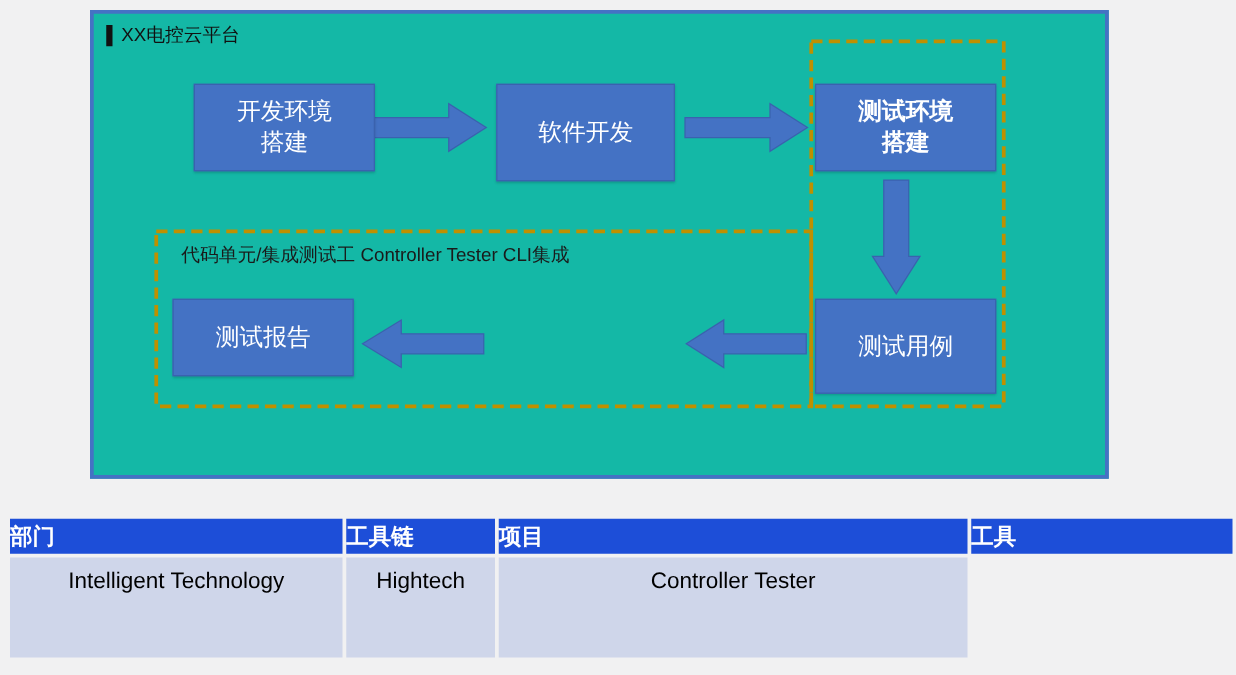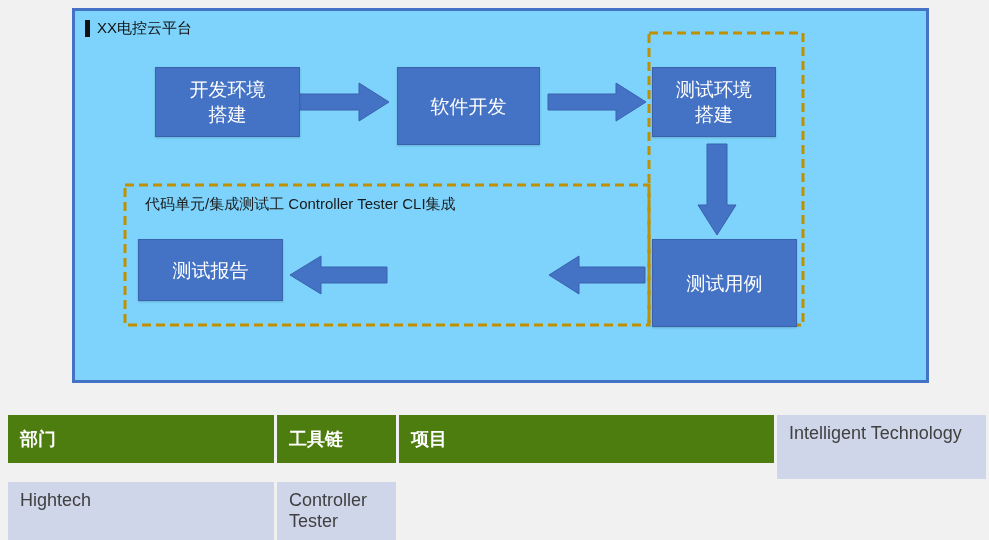--- a/index.html
+++ b/index.html
@@ -8,64 +8,63 @@
     background:#F1F1F2;
     font-family:"Liberation Sans","DejaVu Sans",sans-serif;
     color:#1A1A1A;
     overflow:hidden;
   }
   
   .panel{
     position:absolute;left:72px;top:8px;
     width:809px;height:369px;
     border:3px solid #4472C4;
-    background:#7dd3fc;
-    padding-left:42px;
+    background:#14b8a6;
   }
   .panel-title{
     position:absolute;left:10px;top:8px;
     display:flex;align-items:center;gap:7px;
     font-size:15px;font-weight:500;color:#111;
   }
   .title-bar{width:5px;height:17px;background:#111;}
   .flow-box{
     position:absolute;
     background:#4472C4;border:1px solid #3A62AE;
     color:#fff;font-size:19px;line-height:25px;
     display:flex;flex-direction:column;align-items:center;justify-content:center;
     text-align:center;box-sizing:border-box;
     box-shadow:0 1px 2px rgba(0,0,0,0.18);
   }
   .flow-box span{display:block;}
   .box-dev  {left:64px; top:56px; width:145px;height:70px;margin-left:16px;}
   .box-soft {left:322px;top:56px; width:143px;height:78px;}
-  .box-tenv {left:577px;top:56px; width:124px;height:70px;}
-  .box-tcase{left:577px;top:228px;width:145px;height:88px;}
+  .box-tenv {left:577px;top:56px; width:145px;height:70px;font-weight:bold;}
+  .box-tcase{left:577px;top:228px;width:145px;height:76px;}
   .box-trun {left:320px;top:228px;width:145px;height:72px;}
   .box-trep {left:63px; top:228px;width:145px;height:62px;}
   .svg-layer{position:absolute;left:0;top:0;width:809px;height:369px;}
   .group-label{
     position:absolute;left:70px;top:184px;
     font-size:15px;color:#1A1A1A;white-space:nowrap;
   }
   
   .data-table{
     position:absolute;left:8px;top:415px;width:978px;
     display:grid;
     grid-template-columns:266px 119px 375px 209px;
     grid-column-gap:3px;grid-row-gap:3px;
   }
   .th{
-    background:#4d7c0f;color:#fff;font-weight:bold;font-size:18px;
-    height:48px;display:flex;align-items:center;
-    padding-left:12px;box-sizing:border-box;
+    background:#1d4ed8;color:#fff;font-weight:bold;font-size:18px;
+    height:28px;display:flex;align-items:center;
+    box-sizing:border-box;
   }
   .td{
-    background:#CFD6EA;color:#404040;font-size:18px;
-    height:64px;padding:8px 12px;box-sizing:border-box;
+    background:#CFD6EA;color:#000000;font-size:18px;
+    height:80px;padding:8px 12px;box-sizing:border-box;text-align:center;
   }
 </style>
 </head>
 <body>
 
 <div class="panel">
 
   <div class="panel-title">
     <span class="title-bar"></span>
     <span>XX电控云平台</span>
@@ -102,17 +101,18 @@
   <div class="flow-box box-trep">
     <span>测试报告</span>
   </div>
 
 </div>
 
 <div class="data-table">
   <div class="th">部门</div>
   <div class="th">工具链</div>
   <div class="th">项目</div>
+  <div class="th">工具</div>
 
   <div class="td">Intelligent Technology</div>
   <div class="td">Hightech</div>
   <div class="td">Controller Tester</div>
 </div>
 
 </body></html>

